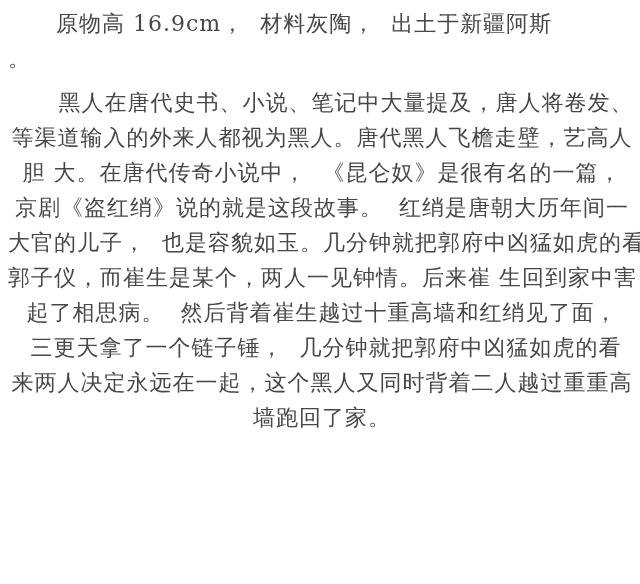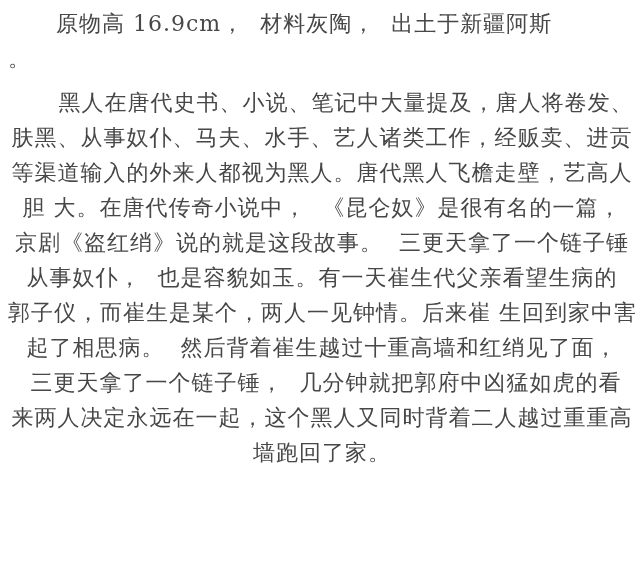--- a/index.html
+++ b/index.html
@@ -42,25 +42,24 @@
 
 <div class="doc">
 
   <div class="para">
     <span class="line indent">原物高 16.9cm，  材料灰陶，  出土于新疆阿斯</span>
     <span class="line">。</span>
   </div>
 
   <div class="para">
     <span class="line indent">黑人在唐代史书、小说、笔记中大量提及，唐人将卷发、</span>
-    <span class="line">肤黑、从事奴仆、马夫、水手、艺人诸类工作，经贩卖、进贡</span>
     <span class="line">等渠道输入的外来人都视为黑人。唐代黑人飞檐走壁，艺高人</span>
     <span class="line">胆 大。在唐代传奇小说中，  《昆仑奴》是很有名的一篇，</span>
-    <span class="line">京剧《盗红绡》说的就是这段故事。  三更天拿了一个链子锤</span>
-    <span class="line">从事奴仆，  也是容貌如玉。有一天崔生代父亲看望生病的</span>
+    <span class="line">京剧《盗红绡》说的就是这段故事。  红绡是唐朝大历年间一</span>
+    <span class="line">大官的儿子，  也是容貌如玉。几分钟就把郭府中凶猛如虎的看</span>
     <span class="line">郭子仪，而崔生是某个，两人一见钟情。后来崔 生回到家中害</span>
     <span class="line">起了相思病。  然后背着崔生越过十重高墙和红绡见了面，</span>
     <span class="line"> 三更天拿了一个链子锤，  几分钟就把郭府中凶猛如虎的看</span>
     <span class="line">来两人决定永远在一起，这个黑人又同时背着二人越过重重高</span>
     <span class="line">墙跑回了家。</span>
   </div>
 
 </div>
 
 </body></html>

